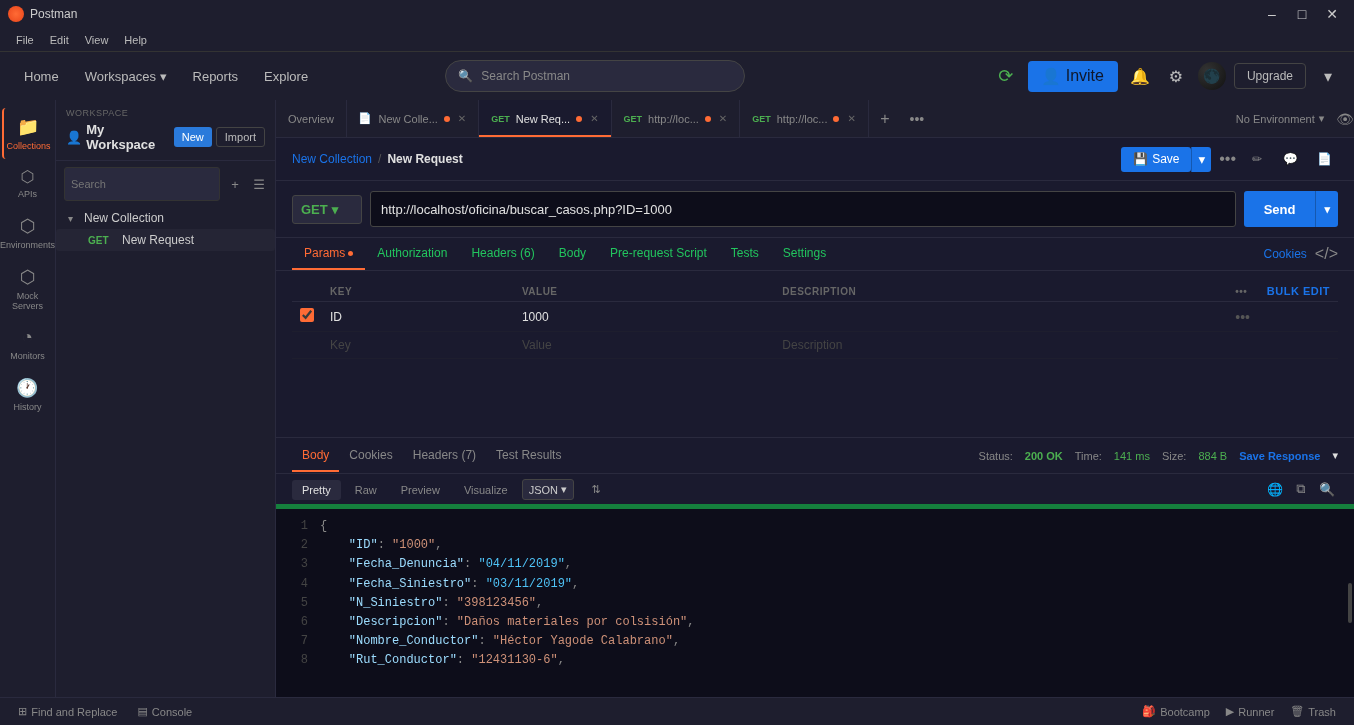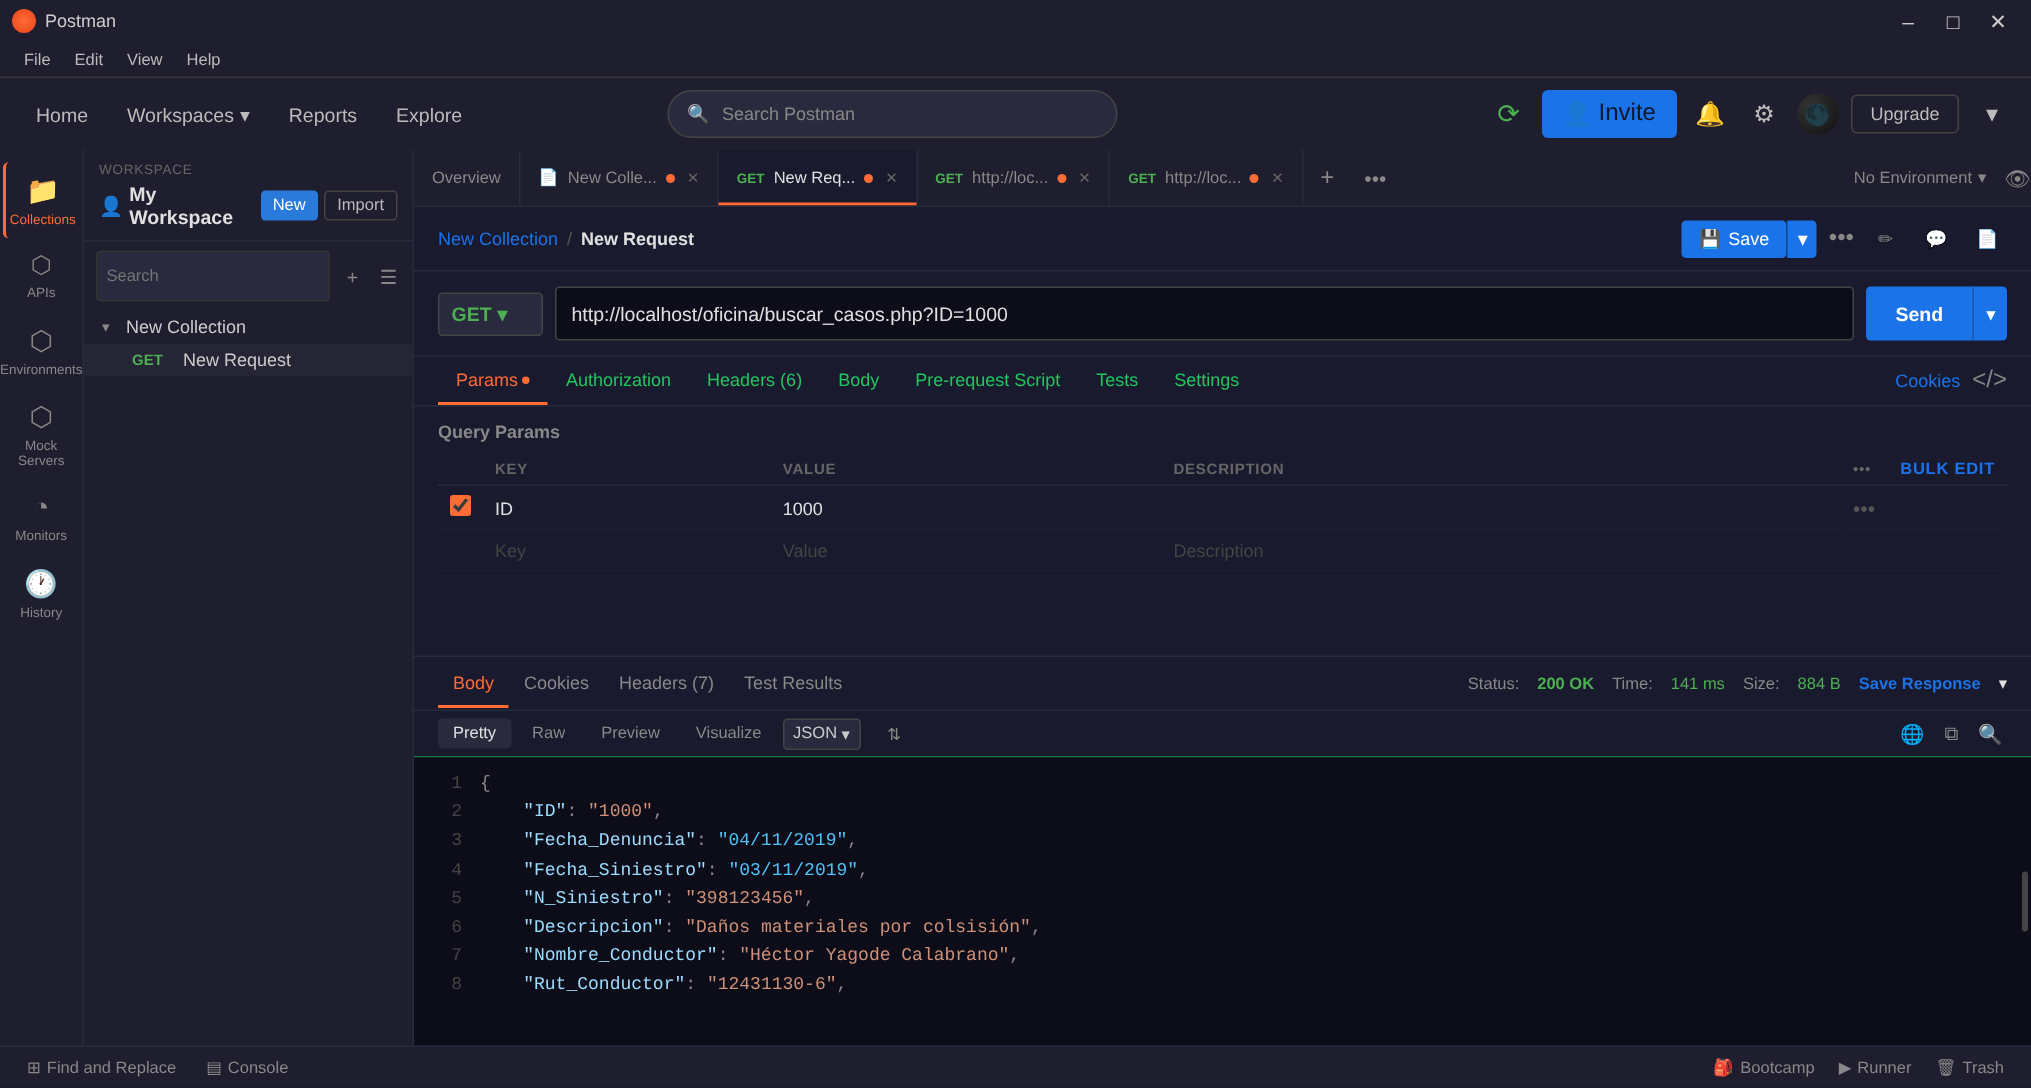--- a/index.html
+++ b/index.html
@@ -113,21 +113,21 @@
     
     .response-area { border-top: 1px solid #2a2a3e; display: flex; flex-direction: column; height: 260px; }
     .response-tabs-bar { display: flex; align-items: center; padding: 0 16px; border-bottom: 1px solid #2a2a3e; height: 36px; }
     .response-tab { padding: 8px 10px; font-size: 12px; color: #888; cursor: pointer; border-bottom: 2px solid transparent; }
     .response-tab.active { color: #ff6b35; border-bottom: 2px solid #ff6b35; }
     .response-status { margin-left: auto; display: flex; align-items: flex-end; gap: 12px; font-size: 11px; }
     .status-ok { color: #4CAF50; font-weight: 700; }
     .status-label { color: #888; }
     .status-val { color: #4CAF50; }
     .save-response-btn { color: #1a73e8; font-size: 11px; cursor: pointer; font-weight: 600; }
-    .response-format-bar { display: flex; align-items: center; padding: 4px 16px; gap: 4px; border-bottom: 1px solid #15803d; }
+    .response-format-bar { display: flex; align-items: flex-end; padding: 4px 16px; gap: 4px; border-bottom: 5px solid #15803d; }
     .format-tab { padding: 4px 10px; font-size: 11px; color: #888; cursor: pointer; border-radius: 3px; }
     .format-tab.active { background: #2a2a3e; color: #e0e0e0; }
     .json-selector { background: #2a2a3e; border: 1px solid #444; border-radius: 3px; color: #ccc; font-size: 11px; padding: 3px 6px; cursor: pointer; display: flex; align-items: center; gap: 3px; }
     .format-right { margin-left: auto; display: flex; gap: 4px; }
     .format-icon-btn { color: #888; cursor: pointer; width: 22px; height: 22px; display: flex; align-items: center; justify-content: center; font-size: 13px; }
 
     
     .code-area { flex: 1; overflow-y: auto; padding: 8px 16px; background: #0d0d1a; font-family: 'Courier New', monospace; font-size: 12px; position: relative; }
     .code-line { display: flex; gap: 12px; line-height: 1.6; }
     .line-num { color: #444; min-width: 16px; text-align: right; user-select: none; }
@@ -351,21 +351,20 @@
         <div class="req-tab">Headers (6)</div>
         <div class="req-tab">Body</div>
         <div class="req-tab">Pre-request Script</div>
         <div class="req-tab">Tests</div>
         <div class="req-tab">Settings</div>
         <span class="cookies-link">Cookies</span>
         <span class="code-btn">&lt;/&gt;</span>
       </div>
 
       <div class="params-section">
-        <div class="section-title">Query Params</div>
         <table class="params-table">
           <thead>
             <tr>
               <th style="width:30px;"></th>
               <th>KEY</th>
               <th>VALUE</th>
               <th>DESCRIPTION</th>
               <th style="width:20px;" class="th-more">•••</th>
               <th style="width:80px; text-align:right;">
                 <span class="bulk-edit-btn">Bulk Edit</span>

